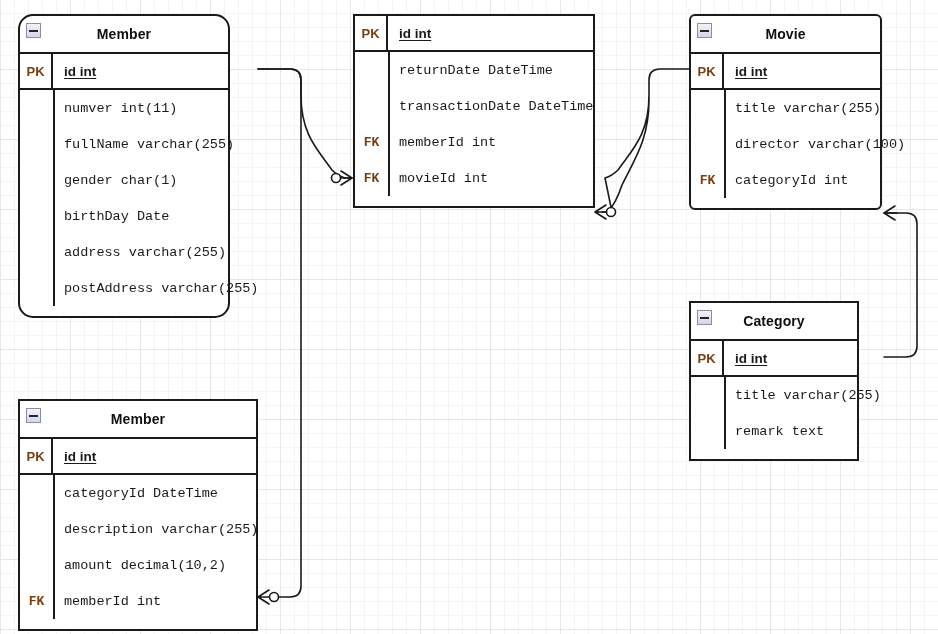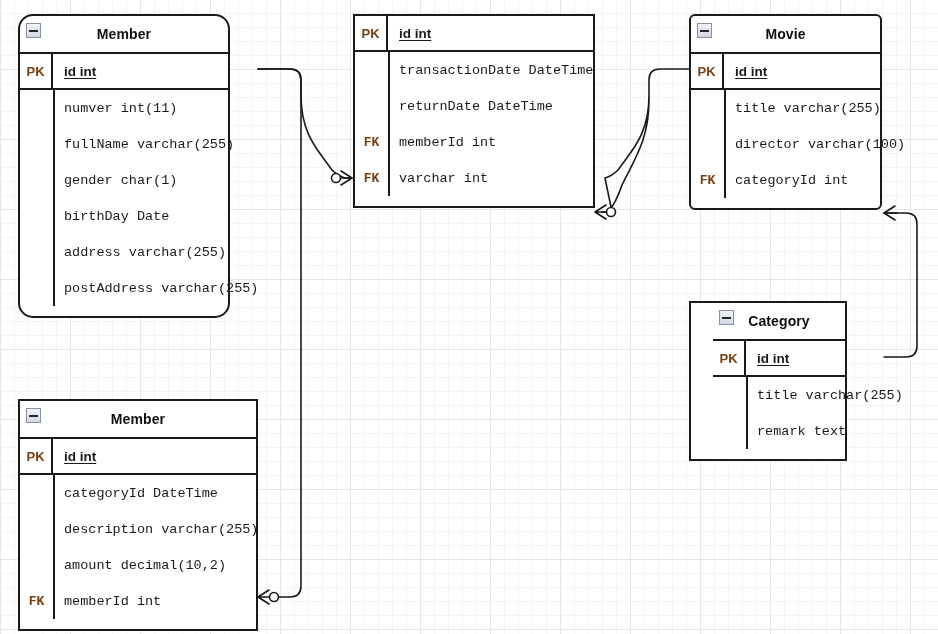--- a/index.html
+++ b/index.html
@@ -226,33 +226,33 @@
       <div class="entity-footer"></div>
     </div>
     <div class="entity" style="left: 353px; top: 14px; width: 242px;">
       <div class="pk-row">
         <div class="key-cell">PK</div>
         <div class="name-cell">id int</div>
       </div>
       <div class="body-rows">
         <div class="attr-row">
           <div class="key-cell"></div>
+          <div class="name-cell">returnDate DateTime</div>
+        </div>
+        <div class="attr-row">
+          <div class="key-cell"></div>
           <div class="name-cell">transactionDate DateTime</div>
-        </div>
-        <div class="attr-row">
-          <div class="key-cell"></div>
-          <div class="name-cell">returnDate DateTime</div>
         </div>
         <div class="attr-row">
           <div class="key-cell">FK</div>
           <div class="name-cell">memberId int</div>
         </div>
         <div class="attr-row">
           <div class="key-cell">FK</div>
-          <div class="name-cell">varchar int</div>
+          <div class="name-cell">movieId int</div>
         </div>
       </div>
       <div class="entity-footer"></div>
     </div>
     <div class="entity" style="left: 689px; top: 14px; width: 193px; border-radius: 6px;">
       <div class="entity-header">
         <span class="collapse-icon"></span>
         <span class="entity-title">Movie</span>
       </div>
       <div class="pk-row">
@@ -268,21 +268,21 @@
           <div class="key-cell"></div>
           <div class="name-cell">director varchar(100)</div>
         </div>
         <div class="attr-row">
           <div class="key-cell">FK</div>
           <div class="name-cell">categoryId int</div>
         </div>
       </div>
       <div class="entity-footer"></div>
     </div>
-    <div class="entity" style="left: 689px; top: 301px; width: 158px; padding-left: 22px;">
+    <div class="entity" style="left: 689px; top: 301px; width: 170px;">
       <div class="entity-header">
         <span class="collapse-icon"></span>
         <span class="entity-title">Category</span>
       </div>
       <div class="pk-row">
         <div class="key-cell">PK</div>
         <div class="name-cell">id int</div>
       </div>
       <div class="body-rows">
         <div class="attr-row">

